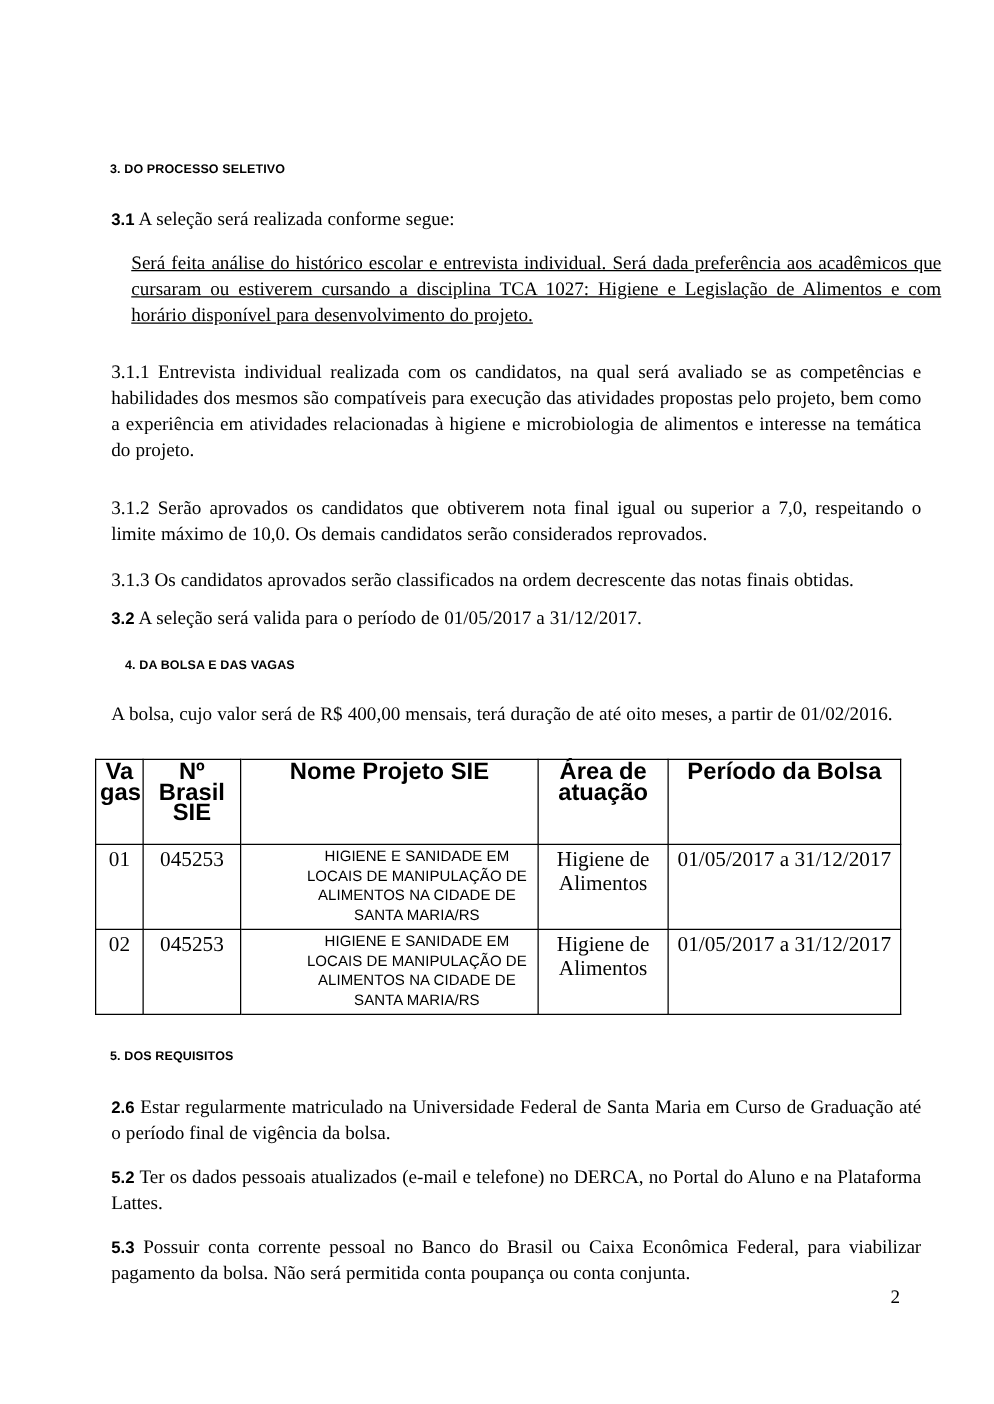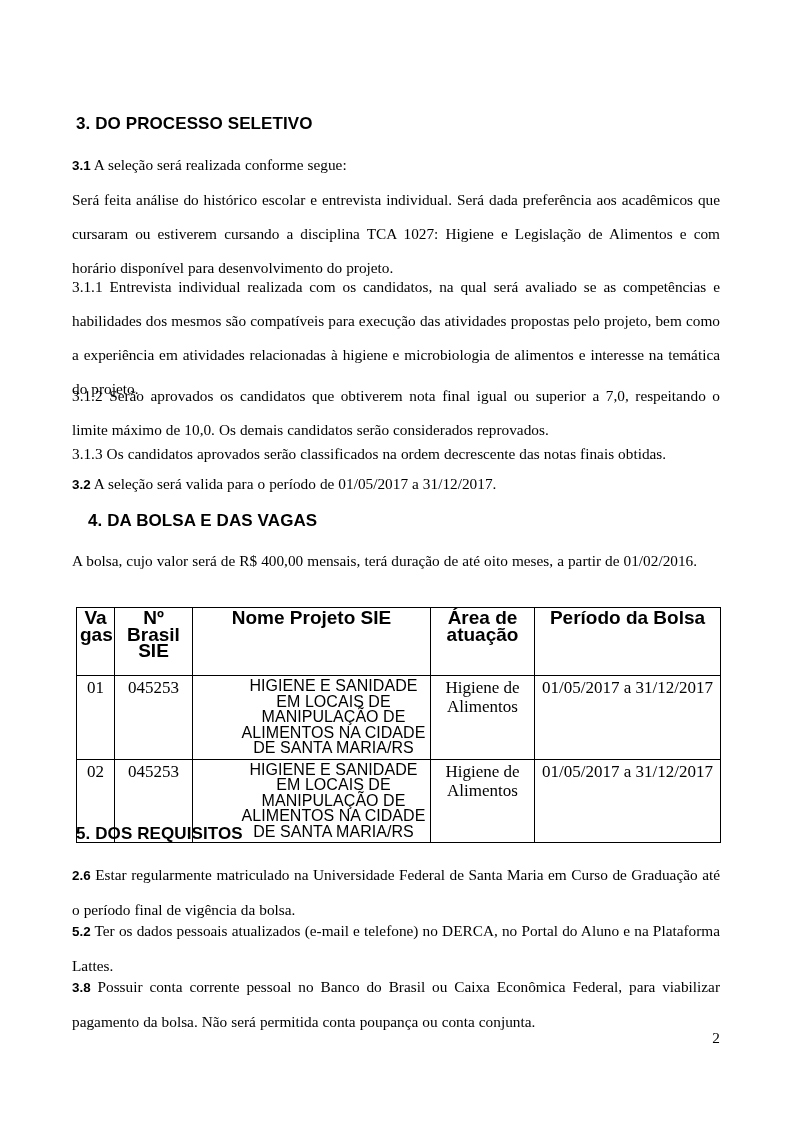--- a/index.html
+++ b/index.html
@@ -20,48 +20,48 @@
     left: 72px;
     top: 0;
     width: 648px;
     height: 1123px;
   }
 
   
   .heading {
     font-family: "Liberation Sans", "DejaVu Sans", sans-serif;
     font-weight: bold;
-    font-size: 17px;
+    font-size: 10px;
     letter-spacing: 0.1px;
-    margin: 4px;
+    margin: 16px;
     line-height: 15px;
   }
 
   
   .para {
     font-family: "Liberation Serif", "DejaVu Serif", serif;
     font-size: 15.3px;
-    line-height: 34px;
+    line-height: 21px;
     text-align: justify;
-    margin: 0;
+    margin: 17px;
     word-spacing: 0.2px;
   }
   .para.noj { text-align: left; }
 
   
   .num {
     font-family: "Liberation Sans", "DejaVu Sans", sans-serif;
     font-weight: bold;
     font-size: 13.4px;
   }
 
   
   #sec3-heading     { position: absolute; left: 0;   top: 112px; }
   #p-3-1            { position: absolute; left: 0;   top: 148px; width: 648px; }
-  #p-intro          { position: absolute; left: 0;   top: 183px; width: 648px; }
+  #p-intro          { position: absolute; left: 16px;   top: 183px; width: 648px; text-decoration: underline; }
   #p-3-1-1          { position: absolute; left: 0;   top: 270px; width: 648px; }
   #p-3-1-2          { position: absolute; left: 0;   top: 379px; width: 648px; }
   #p-3-1-3          { position: absolute; left: 0;   top: 437px; width: 648px; }
   #p-3-2            { position: absolute; left: 0;   top: 467px; width: 648px; }
   #sec4-heading     { position: absolute; left: 12px;   top: 509px; }
   #p-bolsa          { position: absolute; left: 0;   top: 544px; width: 648px; }
   #vagas-table-wrap { position: absolute; left: 4px; top: 607px; width: 644px; }
   #sec5-heading     { position: absolute; left: 0;   top: 822px; }
   #p-5-1            { position: absolute; left: 0;   top: 858px; width: 648px; }
   #p-5-2            { position: absolute; left: 0;   top: 914px; width: 648px; }
@@ -92,21 +92,21 @@
   }
   table.vagas td {
     font-family: "Liberation Serif", "DejaVu Serif", serif;
     font-size: 17px;
     line-height: 19px;
     text-align: center;
     height: 52px;
   }
   table.vagas td.projname {
     font-family: "Liberation Sans", "DejaVu Sans", sans-serif;
-    font-size: 16px;
+    font-size: 12px;
     line-height: 15.5px;
     letter-spacing: 0.05px;
     padding-left: 47px;
   }
   .col-vagas   { width: 38px; }
   .col-num     { width: 78px; }
   .col-nome    { width: 238px; }
   .col-area    { width: 104px; }
   .col-periodo { width: 186px; }
 </style>
@@ -169,17 +169,17 @@
       </tbody>
     </table>
   </div>
 
   <h2 class="heading" id="sec5-heading">5. DOS REQUISITOS</h2>
 
   <p class="para" id="p-5-1"><span class="num">2.6</span><span> Estar regularmente matriculado na Universidade Federal de Santa Maria em Curso de Graduação até o período final de vigência da bolsa.</span></p>
 
   <p class="para" id="p-5-2"><span class="num">5.2</span><span> Ter os dados pessoais atualizados (e-mail e telefone) no DERCA, no Portal do Aluno e na Plataforma Lattes.</span></p>
 
-  <p class="para" id="p-5-3"><span class="num">3.8</span><span> Possuir conta corrente pessoal no Banco do Brasil ou Caixa Econômica Federal, para viabilizar pagamento da bolsa. Não será permitida conta poupança ou conta conjunta.</span></p>
+  <p class="para" id="p-5-3"><span class="num">5.3</span><span> Possuir conta corrente pessoal no Banco do Brasil ou Caixa Econômica Federal, para viabilizar pagamento da bolsa. Não será permitida conta poupança ou conta conjunta.</span></p>
 
   <div id="page-number">2</div>
 
 </div>
 
 </body></html>

